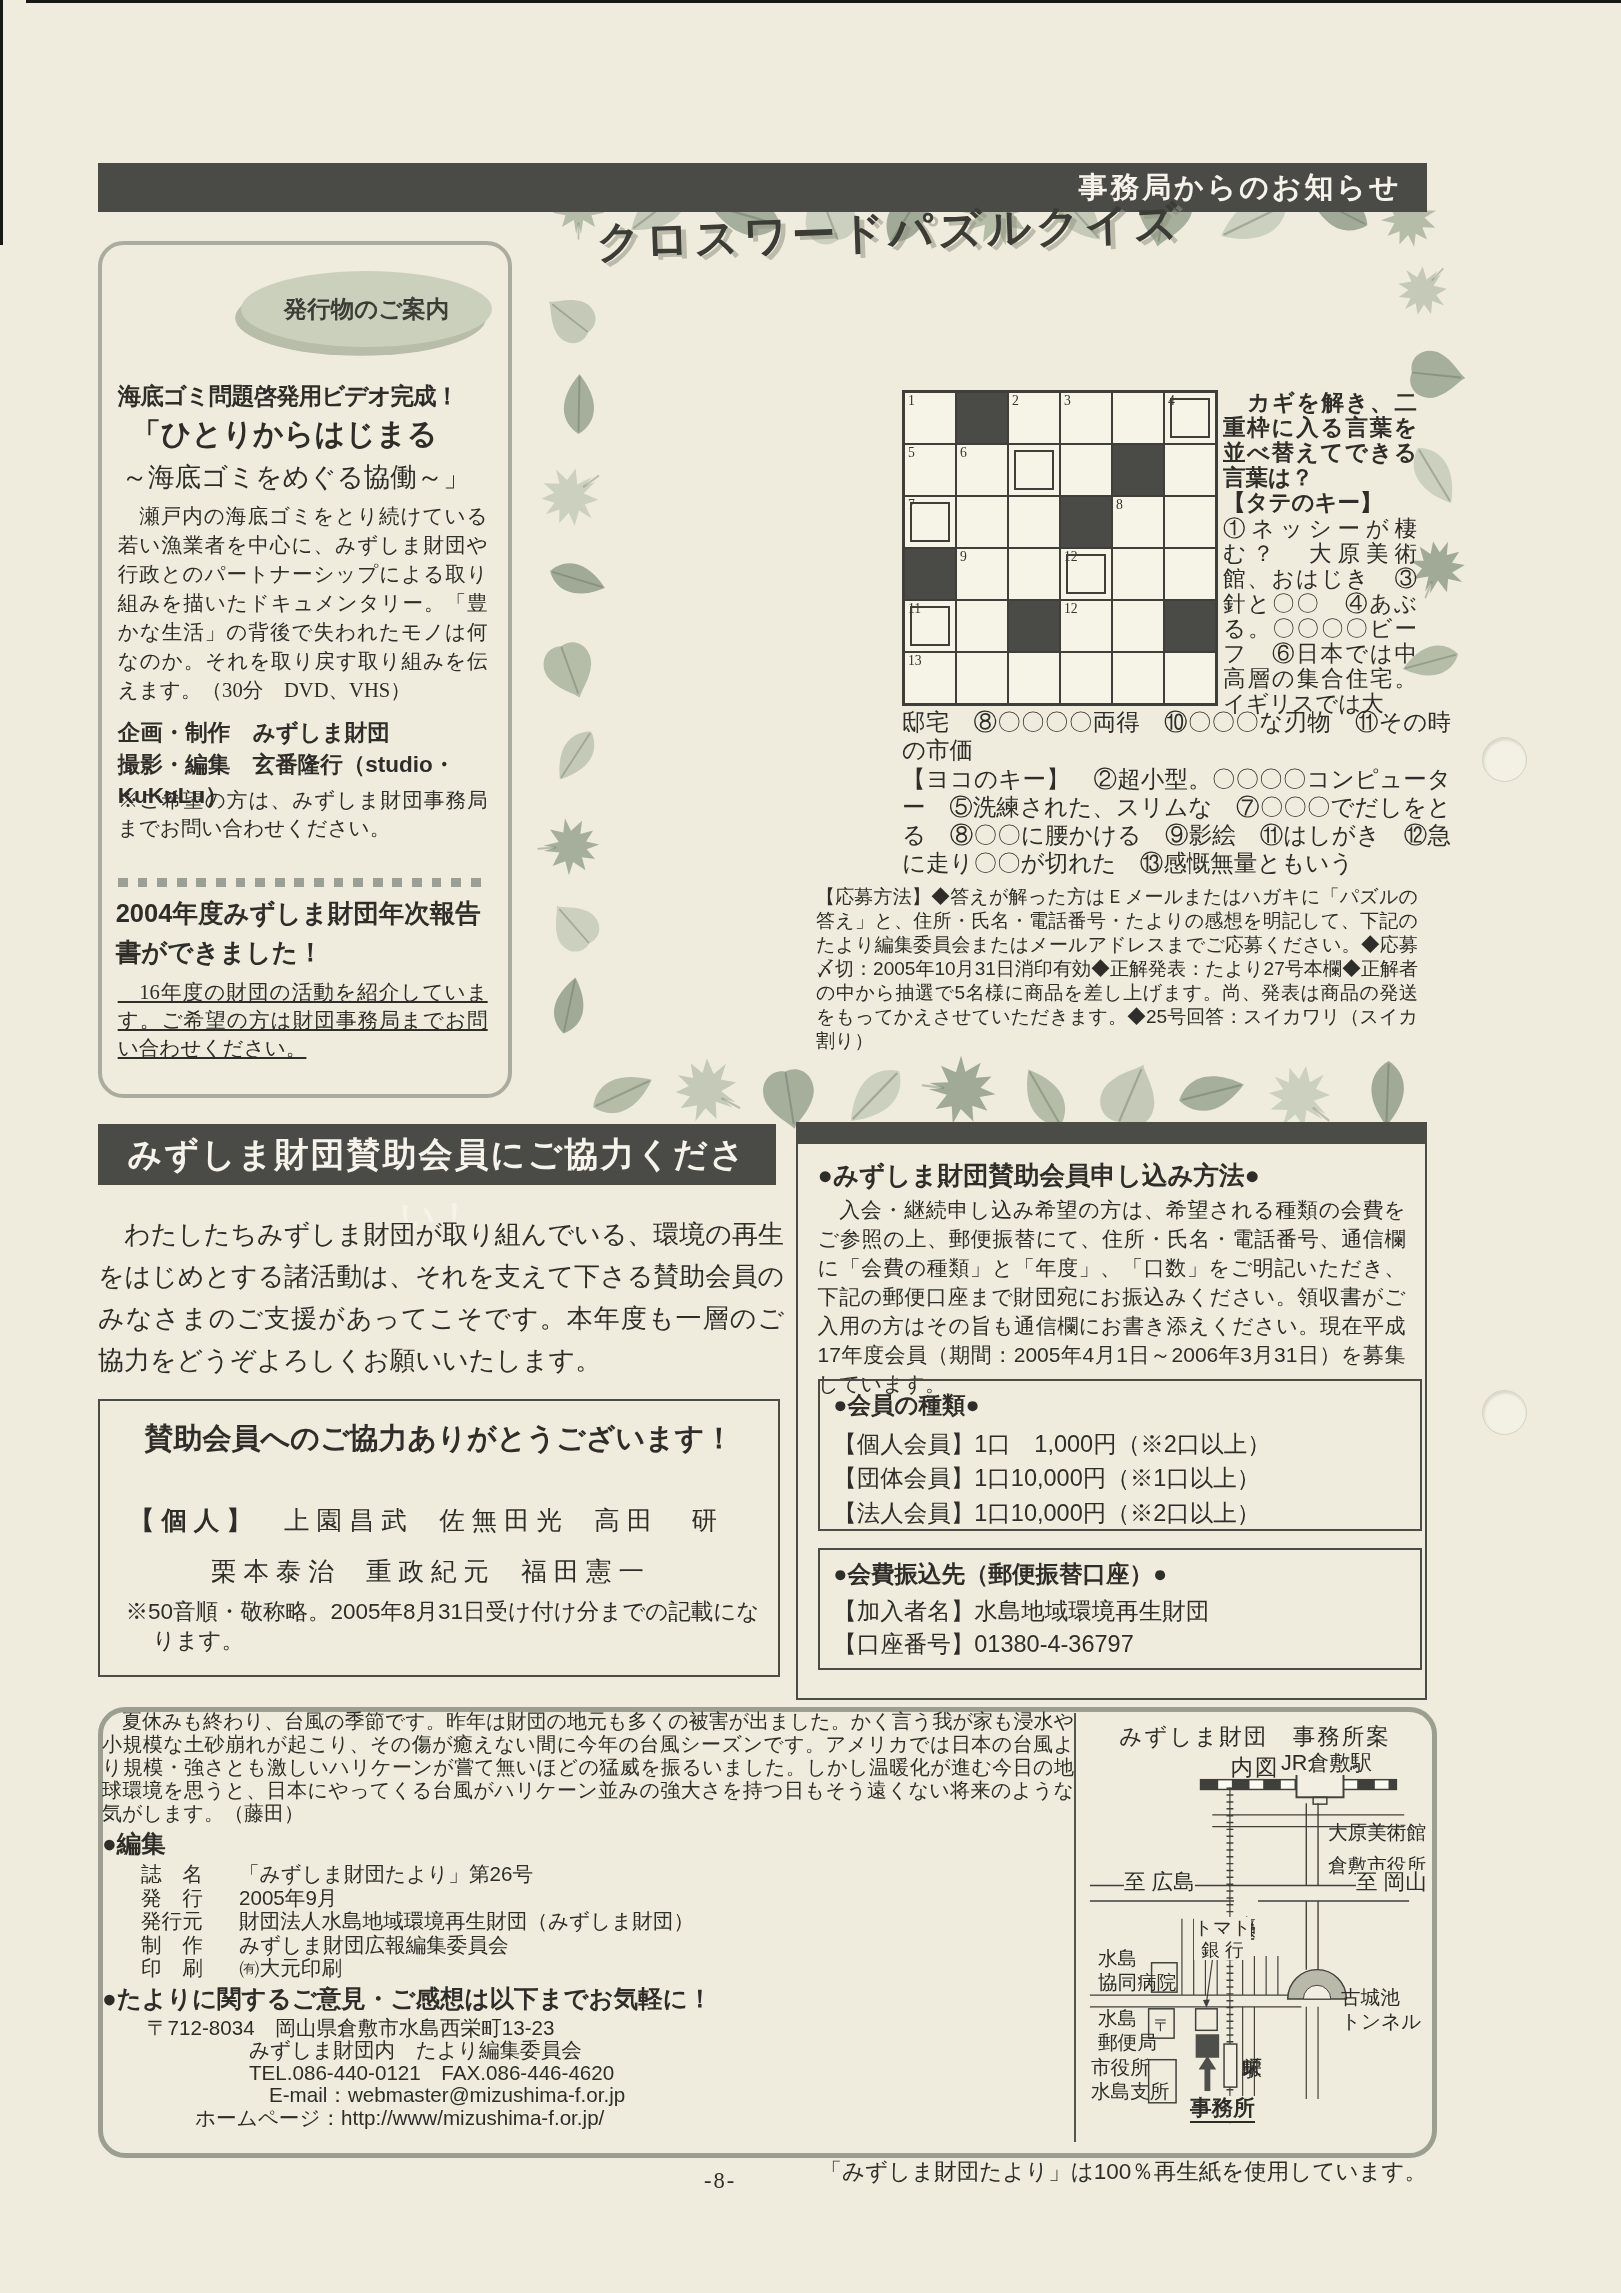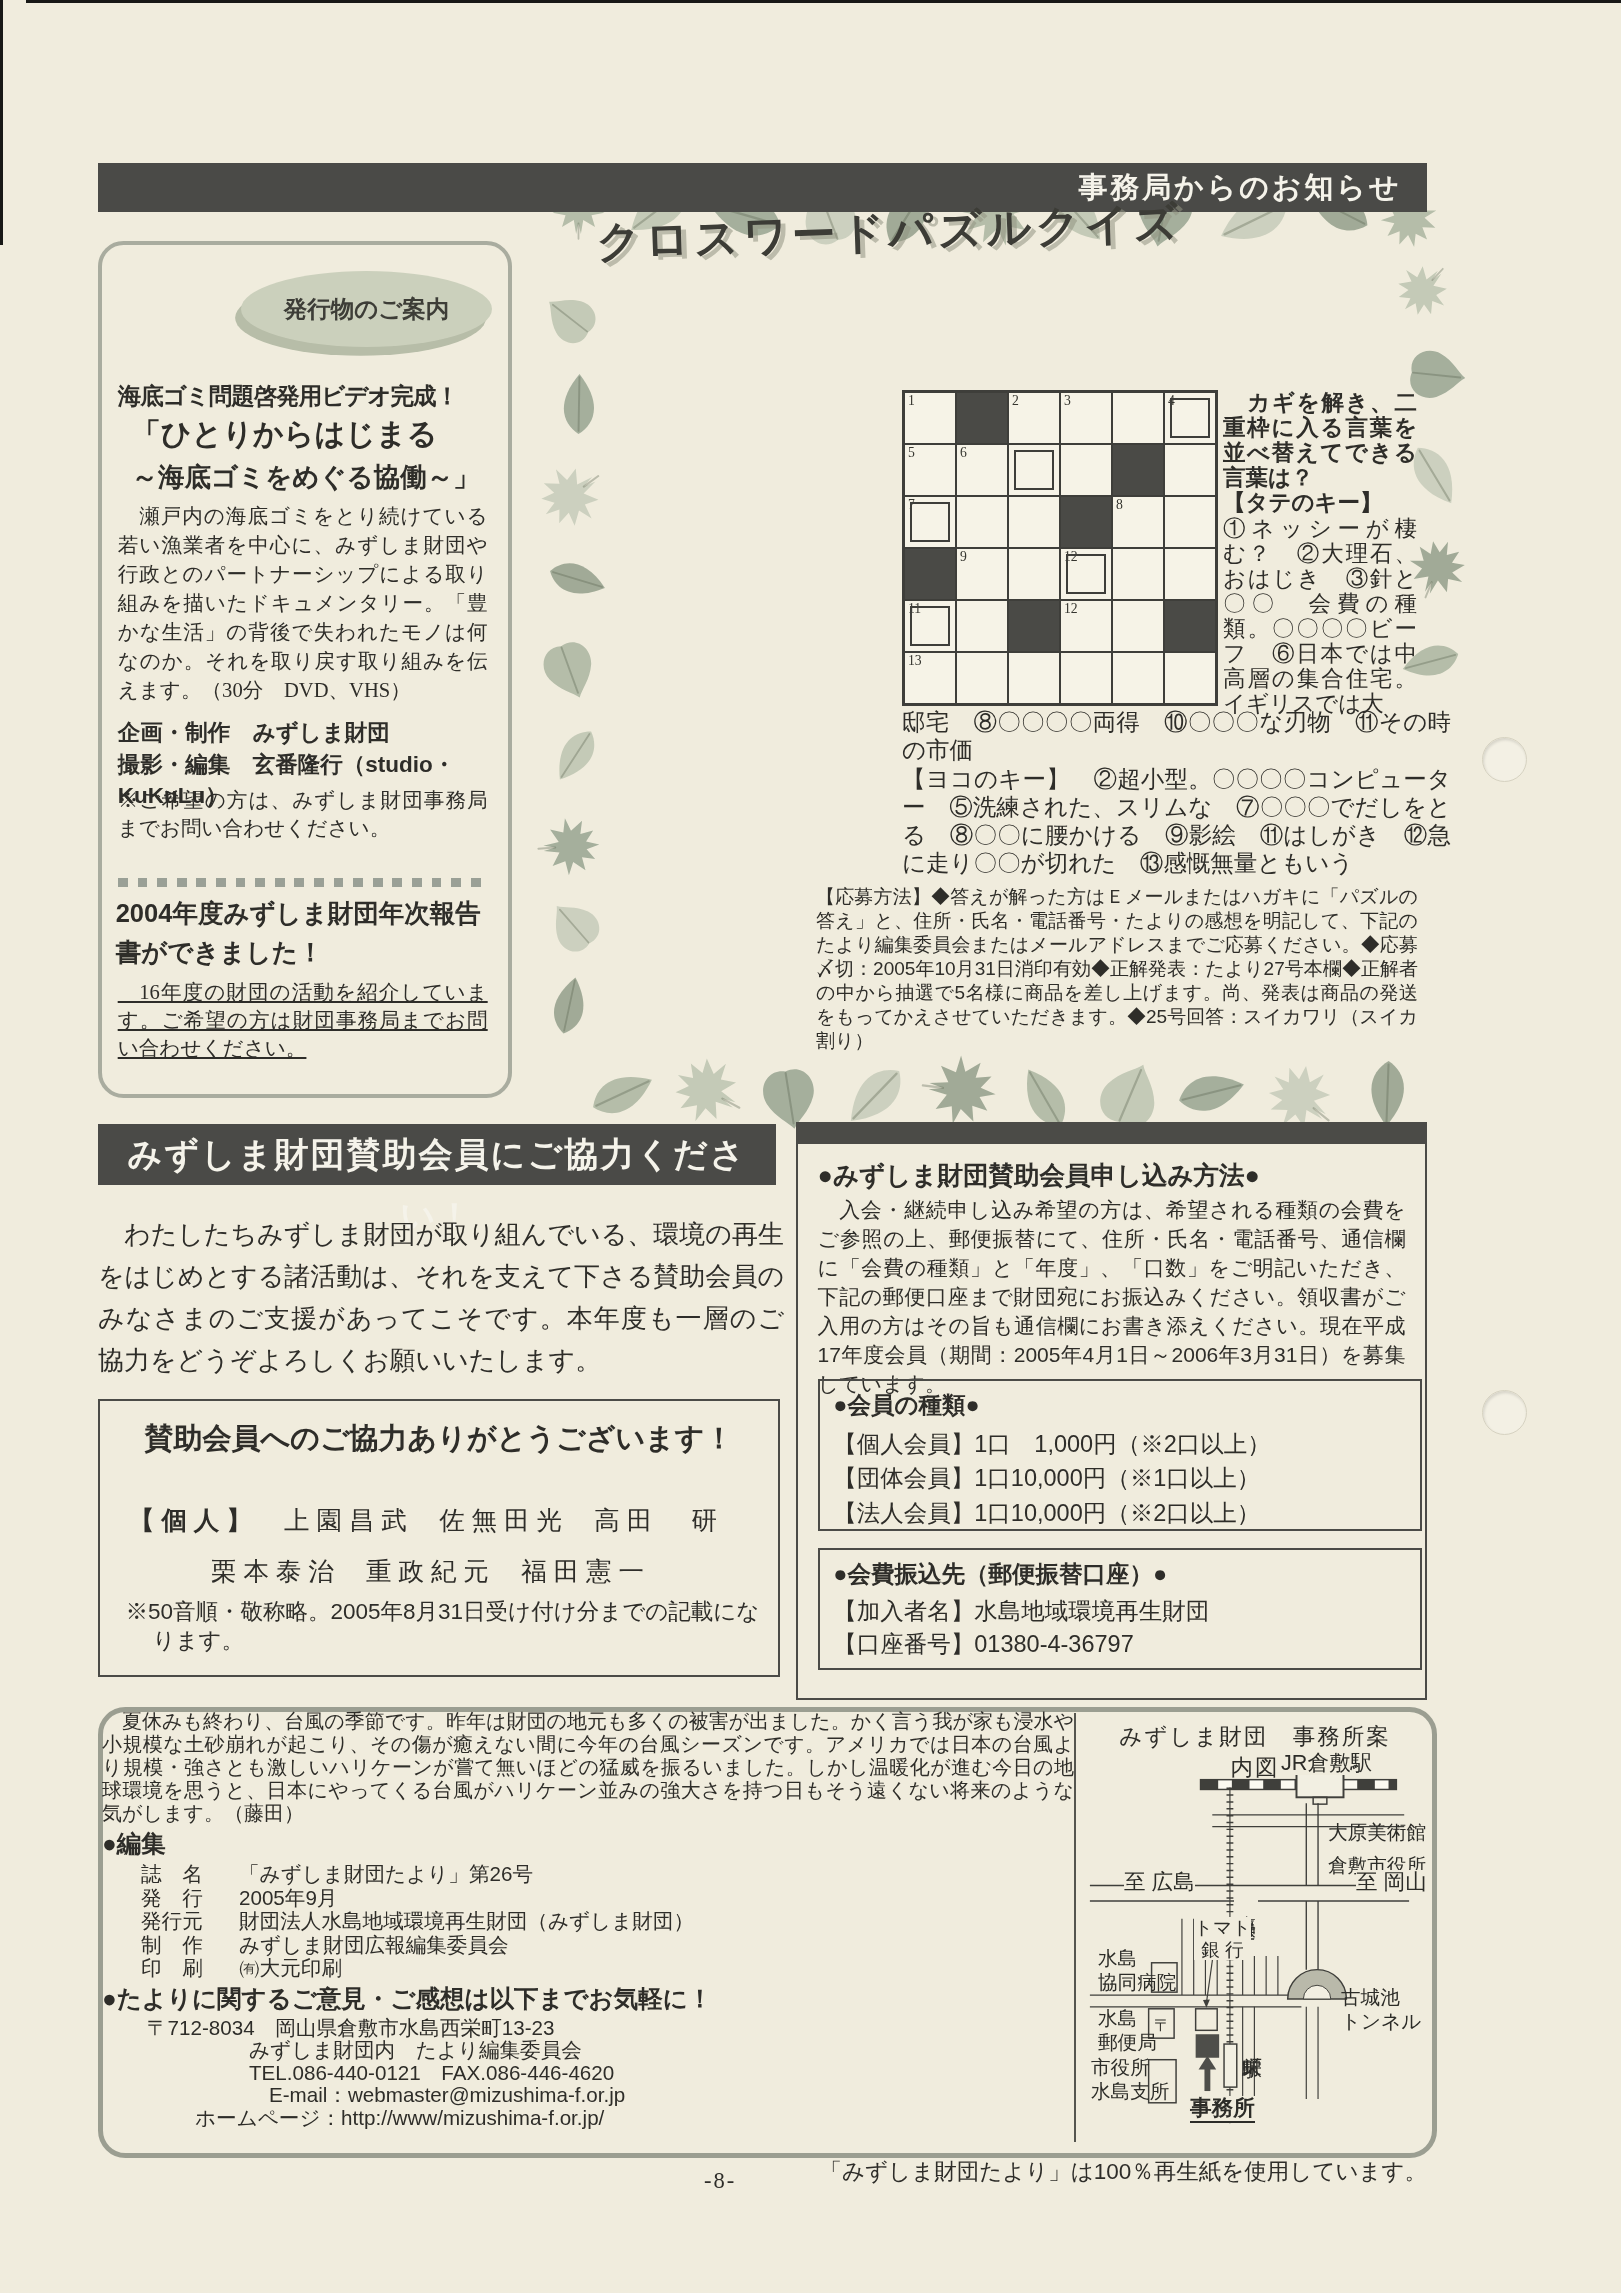--- a/index.html
+++ b/index.html
@@ -20,21 +20,21 @@
               text-align:right;padding-right:25.5px;box-sizing:border-box;
               font-size:29px;font-weight:bold;letter-spacing:2.9px;}
 
   
   #pub-box{left:98px;top:241px;width:406px;height:849px;border:4.9px solid #a9ac9f;border-radius:25.5px;}
   #pub-tab{left:139px;top:25.5px;width:251px;height:76px;background:#cbd0bc;border-radius:50%;
            box-shadow:-5.9px 8.8px 0 #b7bda8;text-align:center;line-height:76px;
            font-size:23.5px;font-weight:bold;color:#3d3d37;}
   #pub-head{left:15.7px;top:135px;font-size:23.5px;font-weight:bold;letter-spacing:-1px;}
   #pub-title1{left:29px;top:169px;font-size:30px;font-weight:bold;}
-  #pub-title2{left:19.6px;top:214px;width:368px;text-align:center;font-size:26.5px;font-weight:bold;}
+  #pub-title2{left:19.6px;top:214px;width:368px;text-align:left;font-size:26.5px;font-weight:normal;}
   #pub-body{left:15.7px;top:257px;width:370px;font-size:20.6px;line-height:29px;}
   #pub-credit1{left:15.7px;top:472px;font-size:22.5px;font-weight:bold;}
   #pub-credit2{left:15.7px;top:504px;font-size:22.5px;font-weight:bold;}
   #pub-note{left:15.7px;top:541px;width:370px;font-size:20.6px;line-height:28px;}
   #pub-divider{left:15.7px;top:633px;width:363px;height:8.8px;
      background:repeating-linear-gradient(to right,#9aa096 0 9.8px,transparent 9.8px 19.6px);}
   #report-head{left:13.7px;top:649px;width:374px;font-size:25.5px;line-height:39px;font-weight:bold;}
   #report-body{left:15.7px;top:733px;width:370px;font-size:20.6px;line-height:28px;text-decoration:underline;}
 
   
@@ -335,21 +335,21 @@
       </div>
       <div class="cw-cell"></div>
       <div class="cw-cell"></div>
       <div class="cw-cell"></div>
       <div class="cw-cell"></div>
       <div class="cw-cell"></div>
     </div>
   <div class="abs" id="cw-side">
     <div class="just" id="cw-intro">　カギを解き、二重枠に入る言葉を並べ替えてできる言葉は？</div>
     <div id="cw-tate-label">【タテのキー】</div>
-    <div class="serif just" id="cw-tate">①ネッシーが棲む？　②大理石、おはじき　③針と〇〇　会費の種類。〇〇〇〇ビーフ　⑥日本では中高層の集合住宅。イギリスでは大</div>
+    <div class="serif just" id="cw-tate">①ネッシーが棲む？　大原美術館、おはじき　③針と〇〇　④あぶる。〇〇〇〇ビーフ　⑥日本では中高層の集合住宅。イギリスでは大</div>
   </div>
   <div class="abs serif just" id="cw-cont">邸宅　⑧〇〇〇〇両得　⑩〇〇〇な刃物　⑪その時の市価</div>
   <div class="abs serif just" id="cw-yoko">【ヨコのキー】　②超小型。〇〇〇〇コンピューター　⑤洗練された、スリムな　⑦〇〇〇でだしをとる　⑧〇〇に腰かける　⑨影絵　⑪はしがき　⑫急に走り〇〇が切れた　⑬感慨無量ともいう</div>
   <div class="abs just" id="cw-apply">【応募方法】◆答えが解った方はＥメールまたはハガキに「パズルの答え」と、住所・氏名・電話番号・たよりの感想を明記して、下記のたより編集委員会またはメールアドレスまでご応募ください。◆応募〆切：2005年10月31日消印有効◆正解発表：たより27号本欄◆正解者の中から抽選で5名様に商品を差し上げます。尚、発表は商品の発送をもってかえさせていただきます。◆25号回答：スイカワリ（スイカ割り）</div>
 
   <div class="abs darkbar" id="member-bar">みずしま財団賛助会員にご協力ください！</div>
   <div class="abs just" id="member-body">　わたしたちみずしま財団が取り組んでいる、環境の再生をはじめとする諸活動は、それを支えて下さる賛助会員のみなさまのご支援があってこそです。本年度も一層のご協力をどうぞよろしくお願いいたします。</div>
 
   <div class="abs" id="thanks-box">
     <div class="abs" id="thanks-title">賛助会員へのご協力ありがとうございます！</div>

